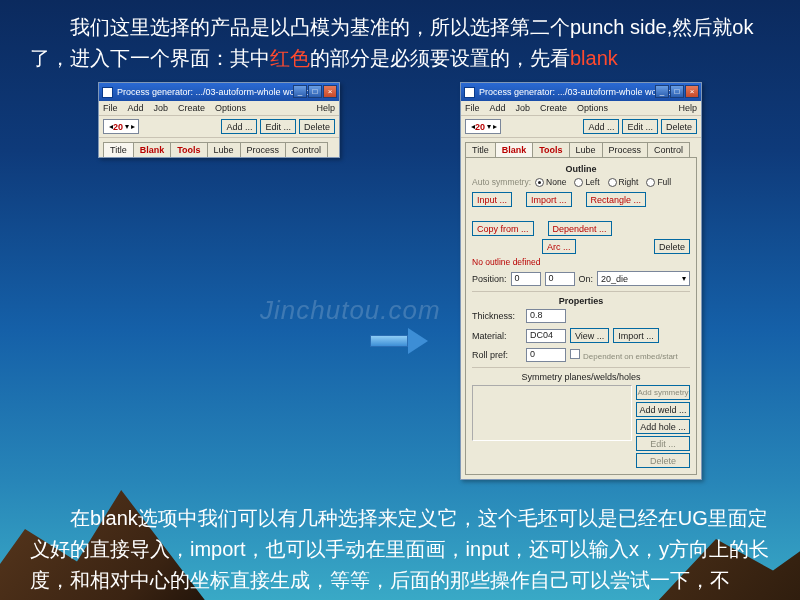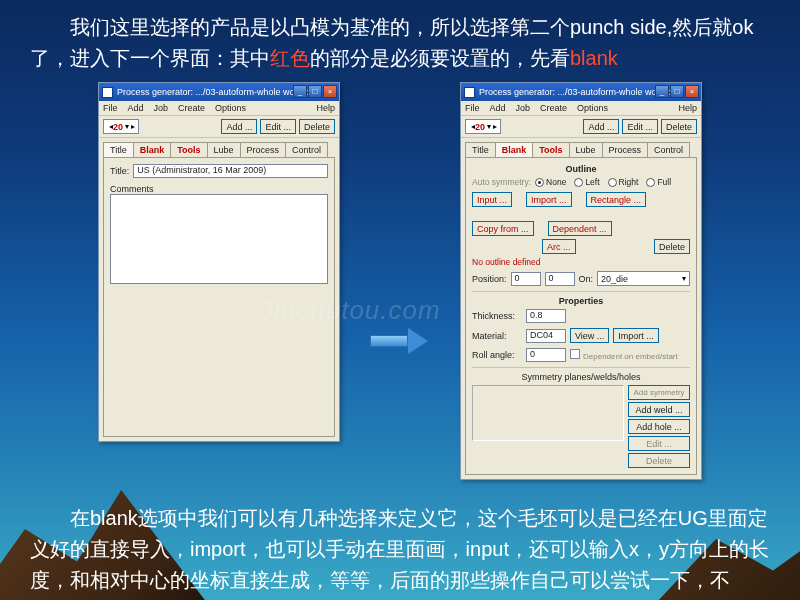--- a/index.html
+++ b/index.html
@@ -227,30 +227,20 @@
       <div class="btn">Edit ...</div>
       <div class="btn">Delete</div>
     </div>
     <div class="tabs">
       <div class="tab active">Title</div>
       <div class="tab red-tab">Blank</div>
       <div class="tab red-tab">Tools</div>
       <div class="tab">Lube</div>
       <div class="tab">Process</div>
       <div class="tab">Control</div>
-    </div>
-    <div class="tabbody">
-      <div class="field-row">
-        <span class="label">Title:</span>
-        <div class="input">US (Administrator, 16 Mar 2009)</div>
-      </div>
-      <div class="commentsbox">
-        <div class="label">Comments</div>
-        <div class="textarea"></div>
-      </div>
     </div>
   </div>
 
   <div class="arrow">
     <div class="shaft"></div>
       <div class="head"></div>
   </div>
 
   <div class="win">
     <div class="win-title">
@@ -339,31 +329,31 @@
         <span class="label" style="width:50px;">Thickness:</span>
         <div class="input" style="flex:0 0 40px;">0.8</div>
       </div>
       <div class="field-row">
         <span class="label" style="width:50px;">Material:</span>
         <div class="input" style="flex:0 0 40px;">DC04</div>
         <div class="btn">View ...</div>
         <div class="btn">Import ...</div>
       </div>
       <div class="field-row">
-        <span class="label" style="width:50px;">Roll angle:</span>
+        <span class="label" style="width:50px;">Roll pref:</span>
         <div class="input" style="flex:0 0 40px;">0</div>
         <span class="grey" style="font-size:8px;"><span class="check"></span><span>Dependent on embed/start</span></span>
       </div>
       <div class="divider"></div>
       <div class="section-label" style="font-weight:normal;">Symmetry planes/welds/holes</div>
       <div class="hlayout">
         <div style="flex:1;">
           <div class="tablebody"></div>
         </div>
-        <div class="sidebtns" style="width:62px;">
+        <div class="sidebtns" style="width:54px;">
           <div class="btn grey" style="font-size:8px;">Add symmetry</div>
           <div class="btn">Add weld ...</div>
           <div class="btn">Add hole ...</div>
           <div class="btn grey">Edit ...</div>
           <div class="btn grey">Delete</div>
         </div>
       </div>
     </div>
   </div>
 

